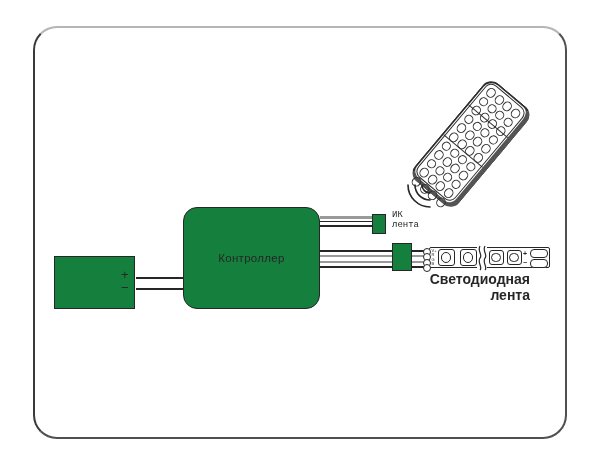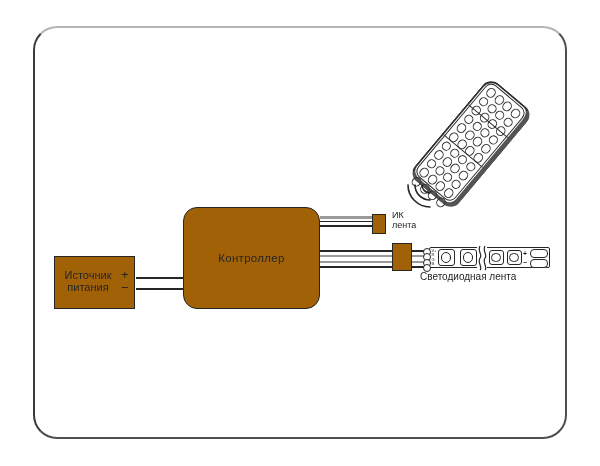--- a/index.html
+++ b/index.html
@@ -1,40 +1,40 @@
 <!DOCTYPE html>
 <html><head>
 <meta charset="utf-8">
 <style>
   html,body{margin:0;padding:0;background:#fff;}
   #canvas{position:relative;width:600px;height:466px;background:#fff;overflow:hidden;
           font-family:"Liberation Sans", sans-serif;color:#262626;}
   .abs{position:absolute;}
   .frame{position:absolute;left:33px;top:26px;width:530px;height:409px;border:2px solid;
          border-color:#b5b5b5 #4f4f4f #4f4f4f #3a3a3a;border-radius:24px;background:#fff;}
-  .box{position:absolute;background:#a16207;border:1.5px solid #262626;}
+  .box{position:absolute;background:#15803d;border:1.5px solid #262626;}
   .wire{position:absolute;background:#262626;}
   .wire.gray{background:#9a9a9a;}
   .vlabel{position:absolute;width:40px;height:10px;font-size:8px;line-height:10px;text-align:center;
           transform:rotate(-90deg);transform-origin:center;white-space:nowrap;letter-spacing:.2px;}
   .ctrl-label{display:flex;align-items:center;justify-content:center;width:100%;height:100%;
           font-size:11.5px;letter-spacing:.3px;}
   .ps-label{position:absolute;left:2px;top:13px;width:62px;text-align:center;font-size:11px;line-height:11.5px;}
   .sign{position:absolute;font-size:13px;line-height:12px;}
-  .ir-label{position:absolute;left:392px;top:211px;font-size:9px;line-height:9.5px;}
+  .ir-label{position:absolute;left:392px;top:211px;font-size:9px;line-height:9.5px;font-family:Liberation Mono, monospace;}
   .strip{position:absolute;left:429px;top:247px;width:119px;height:19px;border:1.5px solid #262626;
          border-radius:2px;background:#fff;}
   .module{position:absolute;border:1.4px solid #262626;border-radius:3px;background:#fff;
           display:flex;align-items:center;justify-content:center;}
   .module .led{border:1.3px solid #262626;border-radius:50%;}
   .pin{position:absolute;width:6px;height:6px;border:1.3px solid #262626;border-radius:50%;background:#fff;z-index:3;}
   .tab{position:absolute;width:16px;height:7px;border:1.3px solid #262626;border-radius:4px;background:#fff;}
   .pinlabels{position:absolute;left:1.5px;top:0.5px;font-size:4px;line-height:4.6px;letter-spacing:0;}
   .strip-pm{position:absolute;font-size:7px;line-height:7px;font-weight:bold;}
-  .strip-caption{position:absolute;left:420px;top:271px;width:110px;text-align:left;font-size:10px;}
+  .strip-caption{position:absolute;left:420px;top:271px;width:110px;text-align:right;font-size:14px;font-weight:bold;}
   .remote{position:absolute;left:442px;top:80px;width:51px;height:122px;background:#fff;
           border:2px solid #2f2f2f;border-right:5px solid #545454;border-bottom:4px solid #545454;
           border-radius:12px;transform:rotate(40deg);z-index:2;}
   .remote-inner{position:absolute;left:1px;top:1px;right:1px;bottom:1px;border:1.2px solid #2f2f2f;
           border-radius:8px;display:grid;grid-template-columns:repeat(4,1fr);column-gap:1.5px;row-gap:2px;
           padding:3px;box-sizing:border-box;}
   .rbtn{border:1.2px solid #2f2f2f;border-radius:50%;height:7.6px;}
   .rdivider{position:absolute;left:0;right:0;height:1px;background:#2f2f2f;}
   .cut{position:absolute;left:477px;top:244px;width:10px;height:28px;background:#fff;z-index:3;}
   svg{display:block;}
@@ -52,24 +52,20 @@
   <div class="wire gray" style="left:320px;top:216.4px;width:53px;height:2.2px;"></div>
   <div class="wire" style="left:320px;top:220.8px;width:53px;height:1.6px;"></div>
   <div class="wire" style="left:320px;top:225px;width:53px;height:1.6px;"></div>
 
   <div class="wire" style="left:320px;top:250px;width:104px;height:1.6px;"></div>
   <div class="wire gray" style="left:320px;top:255px;width:104px;height:2.2px;"></div>
   <div class="wire gray" style="left:320px;top:260.5px;width:104px;height:2.2px;"></div>
   <div class="wire" style="left:320px;top:266.2px;width:104px;height:1.6px;"></div>
 
   <div class="box" style="left:54px;top:256px;width:79px;height:51px;">
-    <div class="ps-label">
-      <div>Источник</div>
-      <div>питания</div>
-    </div>
     <span class="sign" style="left:66px;top:12px;">+</span>
     <span class="sign" style="left:66px;top:25px;">−</span>
   </div>
 
   <div class="box" style="left:183px;top:207px;width:135px;height:100px;border-radius:14px;z-index:2;">
     <div class="ctrl-label">Контроллер</div>
   </div>
   <div class="vlabel" style="left:174px;top:279px;">Вход</div>
   <div class="vlabel" style="left:288px;top:219px;">Сигнал</div>
   <div class="vlabel" style="left:290px;top:251px;">Выход</div>

